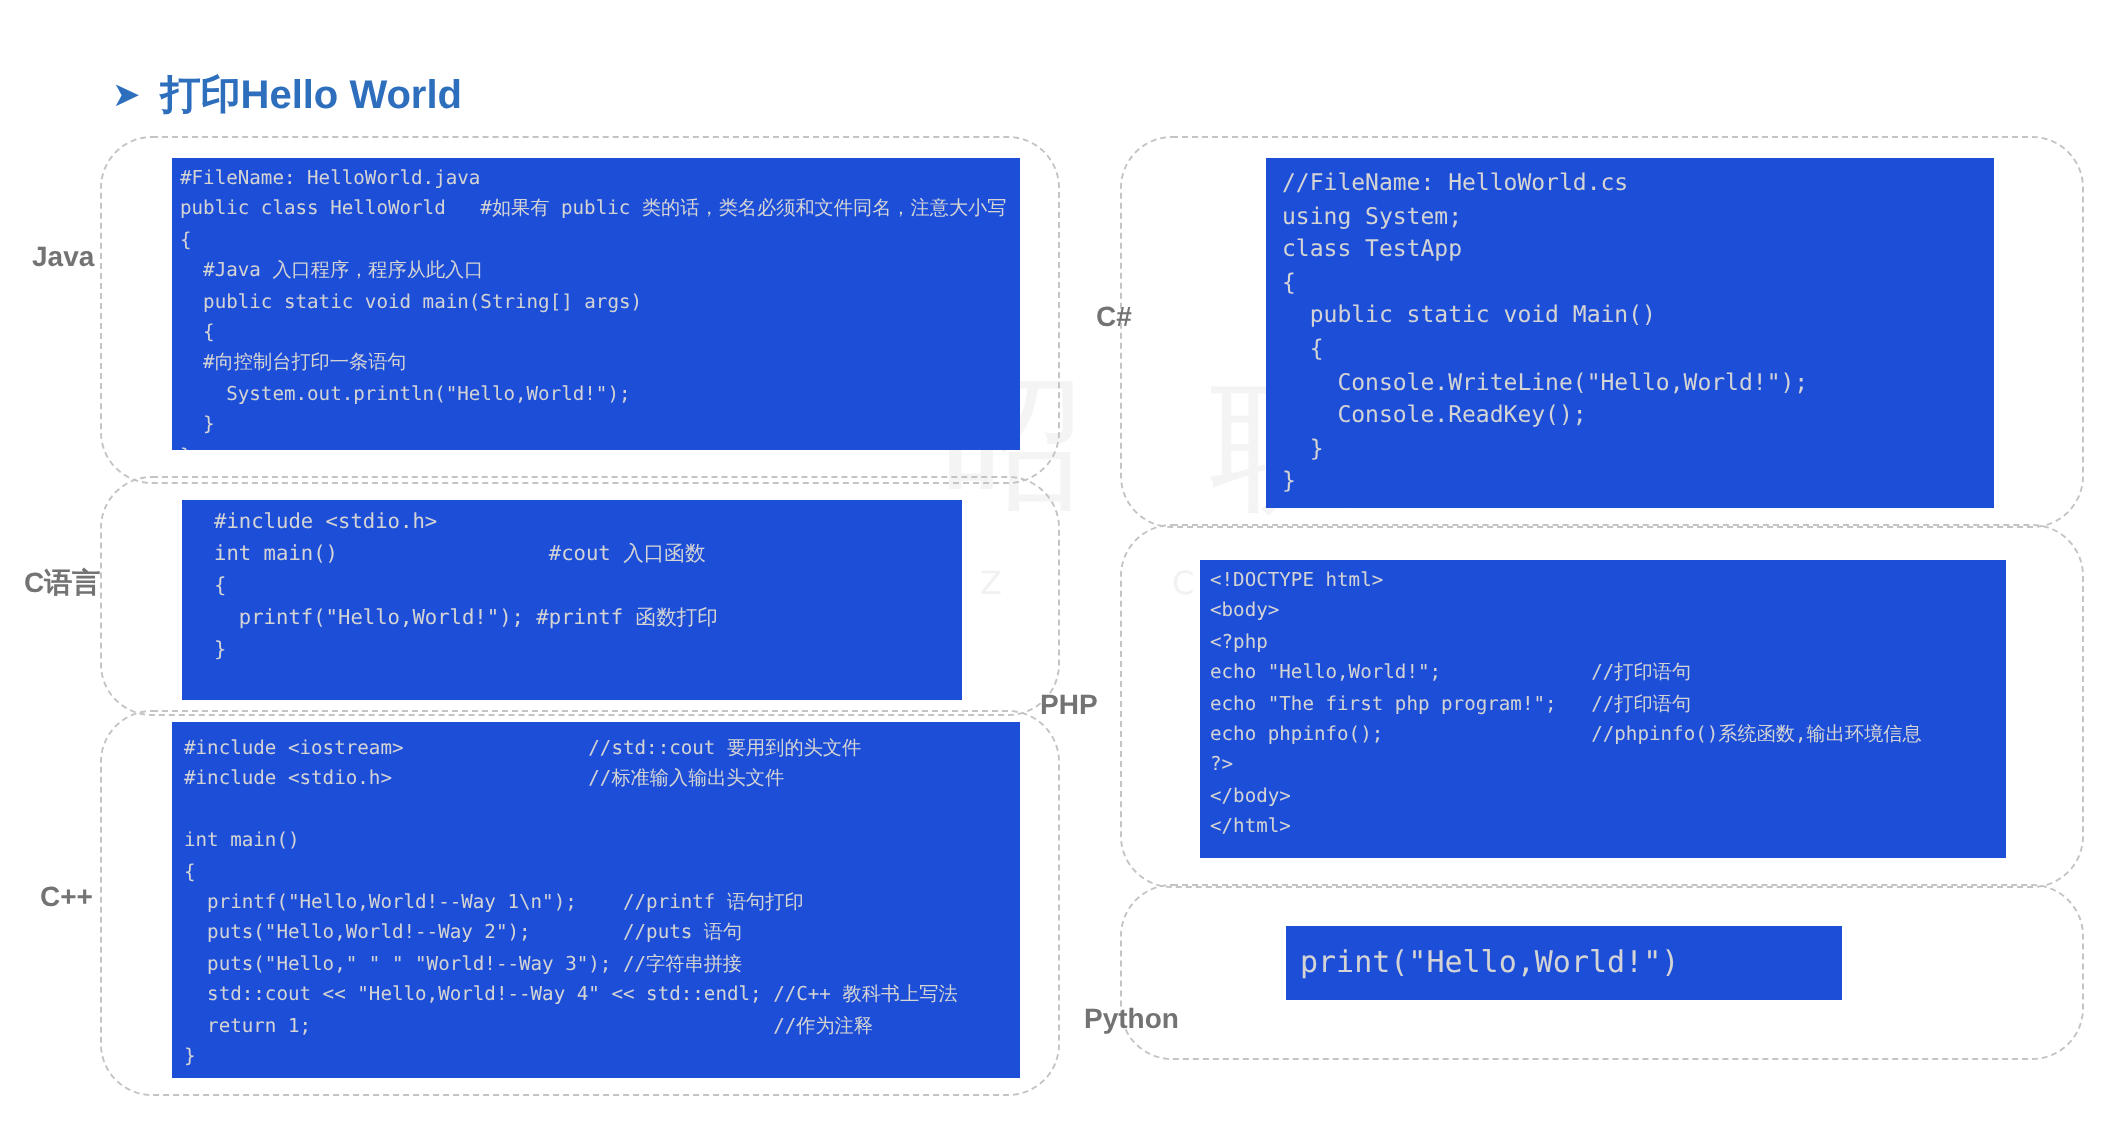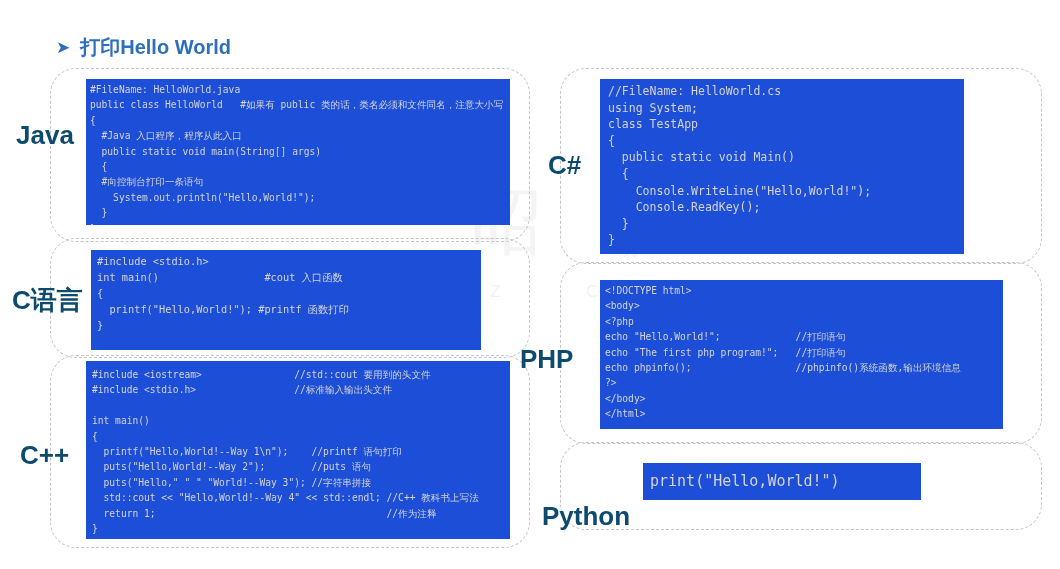--- a/index.html
+++ b/index.html
@@ -16,39 +16,39 @@
     }
     .title .arrow { font-size: 17px; color: #2e6fbd; }
     .box {
       position: absolute;
       border: 1.5px dashed #c4c4c4;
       border-radius: 26px;
       box-sizing: border-box;
     }
     .lang {
       position: absolute;
-      color: #0c4a6e; font-weight: bold;
+      color: #737373; font-weight: bold;
       font-family: "Liberation Sans", "DejaVu Sans", sans-serif;
-      font-size: 26px;
+      font-size: 14px;
       white-space: nowrap;
     }
     .code {
       position: absolute;
       background: #1d4ed8;
       color: #d4d4d4;
       font-family: "DejaVu Sans Mono", monospace;
       box-sizing: border-box;
       margin: 0;
       white-space: pre;
       overflow: hidden;
     }
     .code .ln { display: block; }
     .fs10 { font-size: 9.6px; line-height: 15.4px; }
     .fs11 { font-size: 10.3px; line-height: 16.1px; }
-    .fs12 { font-size: 11.5px; line-height: 16.6px; }
+    .fs12 { font-size: 11.5px; line-height: 16.6px; margin-left: 33px; }
     .watermark {
       position: absolute; left: 470px; top: 175px;
       font-size: 72px; color: #f4f4f4; letter-spacing: 20px;
       font-family: "DejaVu Sans", sans-serif;
     }
     .watermark-sub {
       position: absolute; left: 490px; top: 282px;
       font-size: 16px; color: #f1f1f1; letter-spacing: 40px;
       font-family: "DejaVu Sans", sans-serif;
     }
@@ -69,21 +69,21 @@
 <div class="box" style="left:50px; top:355px; width:480px; height:193px;"></div>
 
 <div class="box" style="left:560px; top:68px; width:482px; height:196px;"></div>
 <div class="box" style="left:560px; top:262px; width:482px; height:182px;"></div>
 <div class="box" style="left:560px; top:442px; width:482px; height:88px;"></div>
 
 <div class="lang" style="left:16px; top:120px;">Java</div>
 <pre class="code fs10" style="left:86px; top:79px; width:424px; height:146px; padding:3px 4px;"><span class="ln">#FileName: HelloWorld.java</span><span class="ln">public class HelloWorld   #如果有 public 类的话，类名必须和文件同名，注意大小写</span><span class="ln">{</span><span class="ln">  #Java 入口程序，程序从此入口</span><span class="ln">  public static void main(String[] args)</span><span class="ln">  {</span><span class="ln">  #向控制台打印一条语句</span><span class="ln">    System.out.println("Hello,World!");</span><span class="ln">  }</span><span class="ln">}</span></pre>
 
 <div class="lang" style="left:12px; top:283px;">C语言</div>
-<pre class="code fs11" style="left:91px; top:250px; width:390px; height:100px; padding:3px 6px;"><span class="ln">#include &lt;stdio.h&gt;</span><span class="ln">int main()                 #cout 入口函数</span><span class="ln">{</span><span class="ln">  printf("Hello,World!"); #printf 函数打印</span><span class="ln">}</span></pre>
+<pre class="code fs11" style="left:91px; top:250px; width:390px; height:100px; padding:3px 16px;"><span class="ln">#include &lt;stdio.h&gt;</span><span class="ln">int main()                 #cout 入口函数</span><span class="ln">{</span><span class="ln">  printf("Hello,World!"); #printf 函数打印</span><span class="ln">}</span></pre>
 
 <div class="lang" style="left:20px; top:440px;">C++</div>
 <pre class="code fs10" style="left:86px; top:361px; width:424px; height:178px; padding:6px 6px;"><span class="ln">#include &lt;iostream&gt;                //std::cout 要用到的头文件</span><span class="ln">#include &lt;stdio.h&gt;                 //标准输入输出头文件</span><span class="ln">&nbsp;</span><span class="ln">int main()</span><span class="ln">{</span><span class="ln">  printf("Hello,World!--Way 1\n");    //printf 语句打印</span><span class="ln">  puts("Hello,World!--Way 2");        //puts 语句</span><span class="ln">  puts("Hello," " " "World!--Way 3"); //字符串拼接</span><span class="ln">  std::cout &lt;&lt; "Hello,World!--Way 4" &lt;&lt; std::endl; //C++ 教科书上写法</span><span class="ln">  return 1;                                        //作为注释</span><span class="ln">}</span></pre>
 
 <div class="lang" style="left:548px; top:150px;">C#</div>
 <pre class="code fs12" style="left:600px; top:79px; width:364px; height:175px; padding:4px 8px;"><span class="ln">//FileName: HelloWorld.cs</span><span class="ln">using System;</span><span class="ln">class TestApp</span><span class="ln">{</span><span class="ln">  public static void Main()</span><span class="ln">  {</span><span class="ln">    Console.WriteLine("Hello,World!");</span><span class="ln">    Console.ReadKey();</span><span class="ln">  }</span><span class="ln">}</span></pre>
 
 <div class="lang" style="left:520px; top:344px;">PHP</div>
 <pre class="code fs10" style="left:600px; top:280px; width:403px; height:149px; padding:3px 5px;"><span class="ln">&lt;!DOCTYPE html&gt;</span><span class="ln">&lt;body&gt;</span><span class="ln">&lt;?php</span><span class="ln">echo "Hello,World!";             //打印语句</span><span class="ln">echo "The first php program!";   //打印语句</span><span class="ln">echo phpinfo();                  //phpinfo()系统函数,输出环境信息</span><span class="ln">?&gt;</span><span class="ln">&lt;/body&gt;</span><span class="ln">&lt;/html&gt;</span></pre>
 

